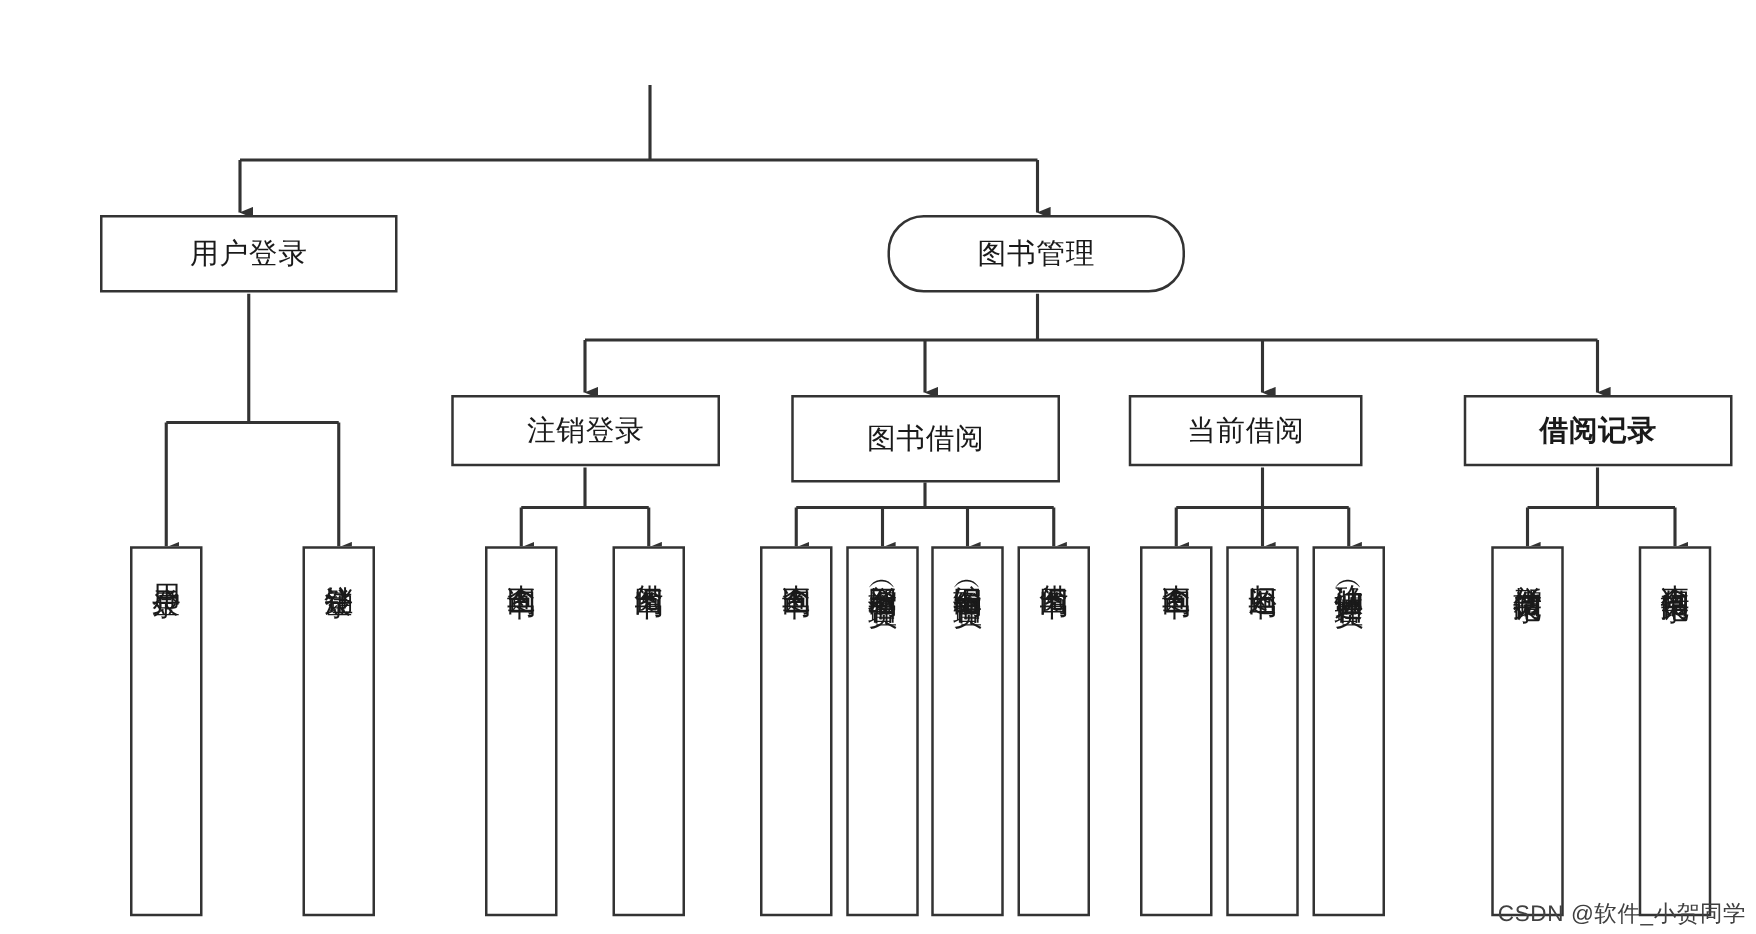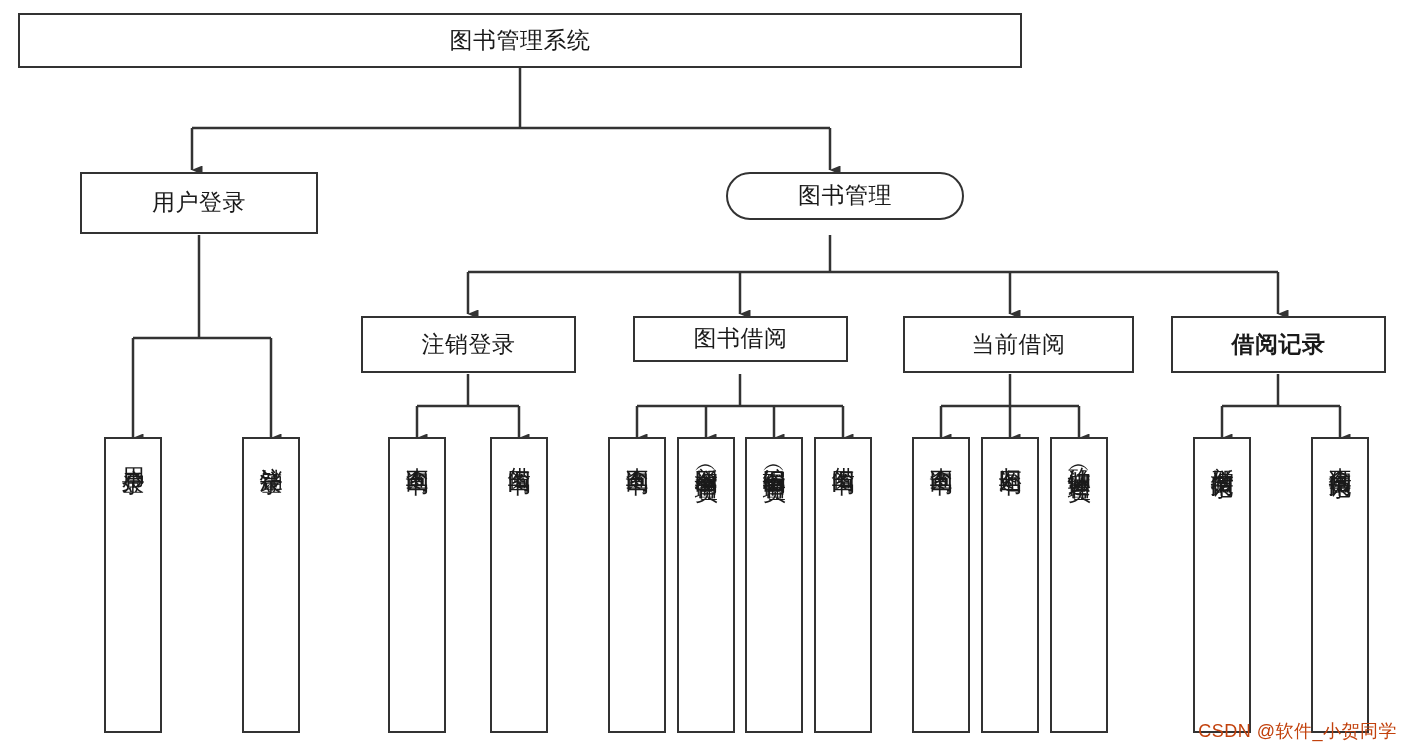--- a/index.html
+++ b/index.html
@@ -62,21 +62,21 @@
     font-size: 23px;
     line-height: 1.1;
     letter-spacing: 2px;
     white-space: nowrap;
   }
   .watermark {
     position: absolute;
     right: 8px;
     bottom: 4px;
     font-size: 18px;
-    color: #c2410c;
+    color: #404040;
     letter-spacing: 0.5px;
     z-index: 3;
     white-space: nowrap;
   }
 </style>
 </head>
 <body>
 
 <div id="canvas">
 
@@ -123,38 +123,35 @@
       <path d="M1010,406 L1010,438" marker-end="url(#arrow)"></path>
       <path d="M1079,406 L1079,438" marker-end="url(#arrow)"></path>
 
       <path d="M1278,374 L1278,406"></path>
       <path d="M1222,406 L1340,406"></path>
       <path d="M1222,406 L1222,438" marker-end="url(#arrow)"></path>
       <path d="M1340,406 L1340,438" marker-end="url(#arrow)"></path>
     </g>
   </svg>
 
-  <div class="node root horiz" style="left:18px; top:13px; width:1004px; height:55px;">
-    <span class="label">图书管理系统</span>
-  </div>
 
   <div class="node horiz" style="left:80px; top:172px; width:238px; height:62px;">
     <span class="label">用户登录</span>
   </div>
-  <div class="node horiz" style="left:726px; top:172px; width:238px; height:48px;border-radius:29px;">
+  <div class="node horiz" style="left:710px; top:172px; width:238px; height:62px;border-radius:29px;">
     <span class="label">图书管理</span>
   </div>
 
   <div class="node horiz" style="left:361px; top:316px; width:215px; height:57px;">
     <span class="label">注销登录</span>
   </div>
-  <div class="node horiz" style="left:633px; top:316px; width:215px; height:46px;">
+  <div class="node horiz" style="left:633px; top:316px; width:215px; height:70px;">
     <span class="label">图书借阅</span>
   </div>
-  <div class="node horiz" style="left:903px; top:316px; width:231px; height:57px;">
+  <div class="node horiz" style="left:903px; top:316px; width:187px; height:57px;">
     <span class="label">当前借阅</span>
   </div>
   <div class="node horiz" style="left:1171px; top:316px; width:215px; height:57px;font-weight:bold;">
     <span class="label">借阅记录</span>
   </div>
 
   <div class="node vert" style="left:104px; top:437px; width:58px; height:296px;">
     <span class="label">用户登录</span>
   </div>
   <div class="node vert" style="left:242px; top:437px; width:58px; height:296px;">

